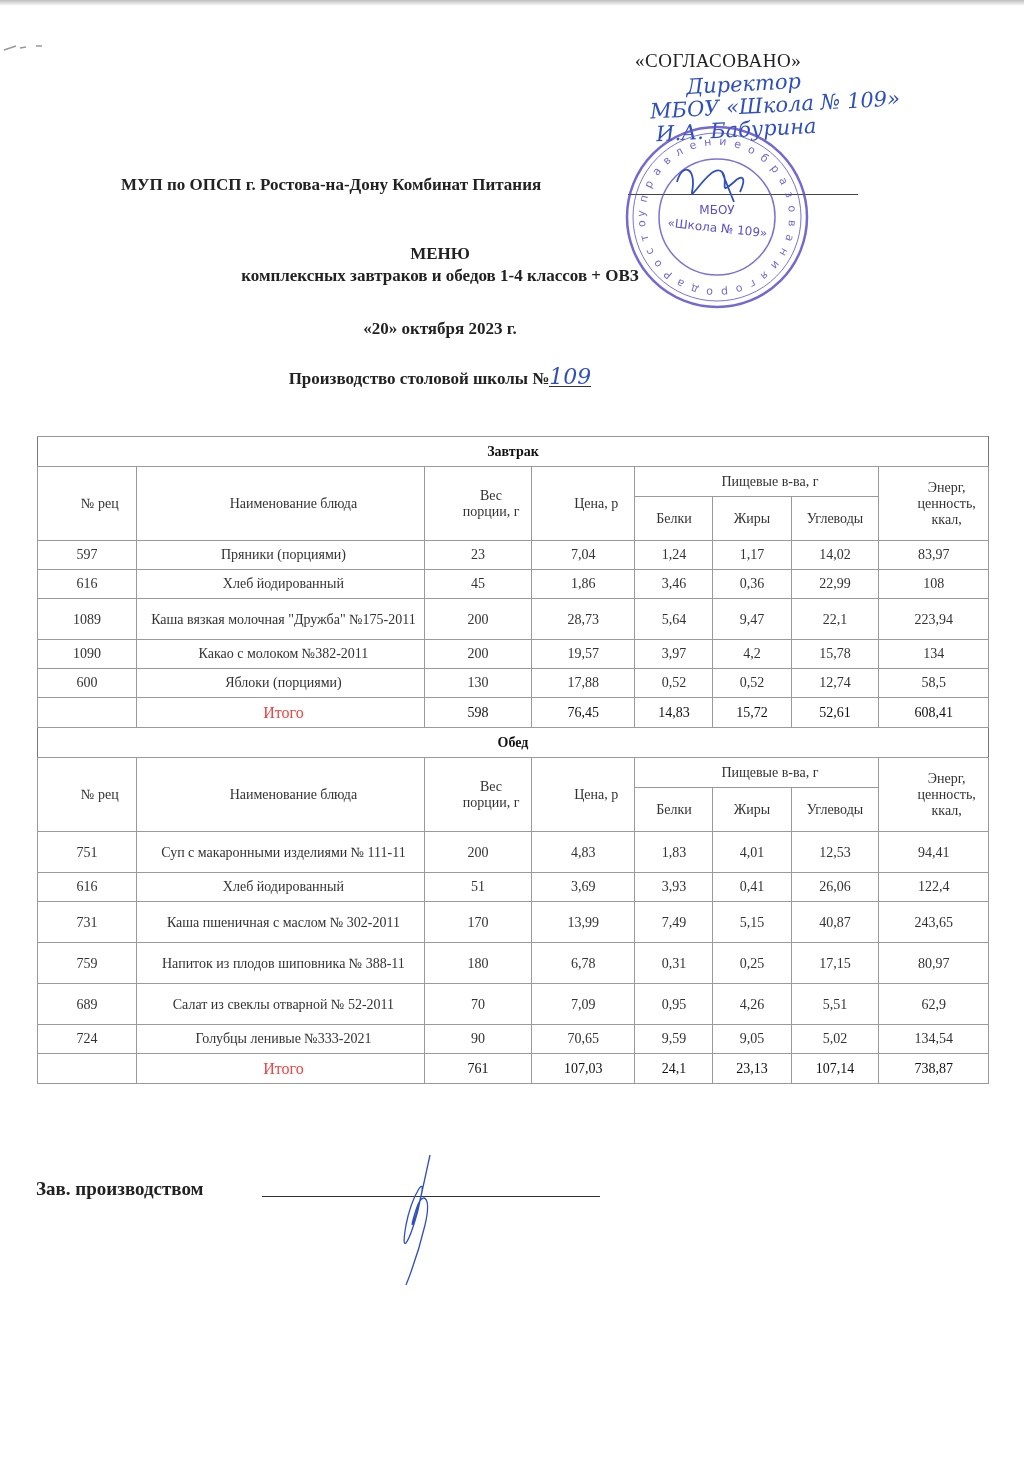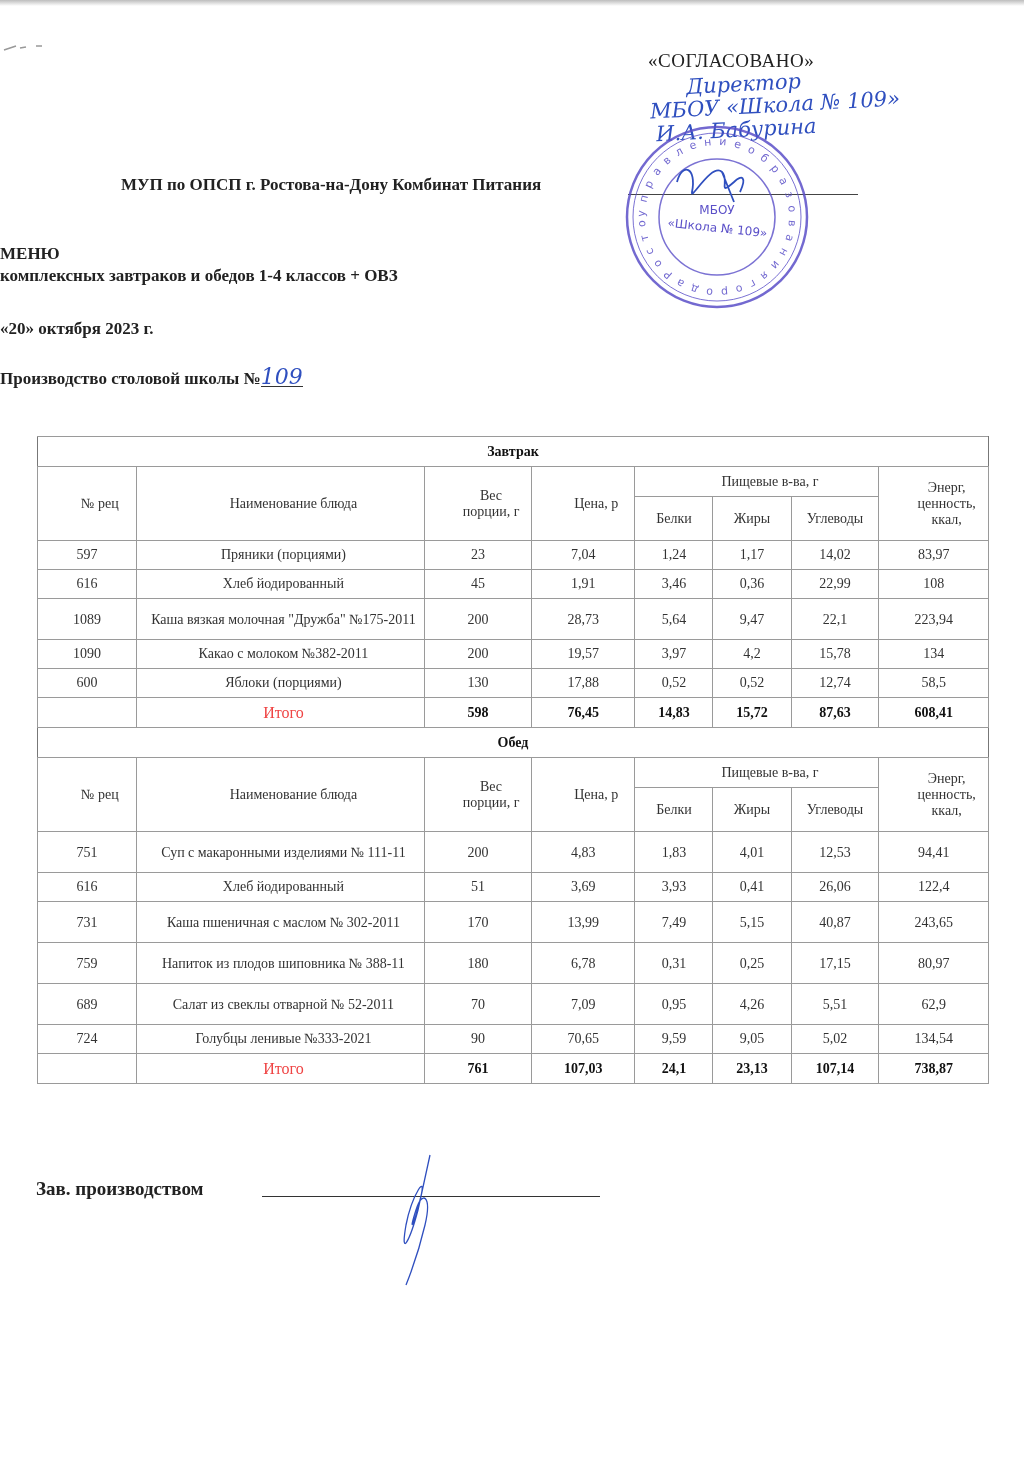--- a/index.html
+++ b/index.html
@@ -1,44 +1,44 @@
 <!DOCTYPE html>
 <html><head>
 <meta charset="utf-8">
 <style>
   html, body { margin: 0; padding: 0; background: #ffffff; }
   body { width: 1024px; height: 1461px; position: relative; overflow: hidden;
          font-family: "Liberation Serif", "DejaVu Serif", serif; color: #222; }
   .top-shade { position: absolute; left: 0; top: 0; width: 1024px; height: 6px;
                background: linear-gradient(#bdbdbd, #ffffff); }
-  .approved { position: absolute; left: 648px; top: 50px; font-size: 19px; letter-spacing: 0.5px; color: #222; }
+  .approved { position: absolute; left: 635px; top: 50px; font-size: 19px; letter-spacing: 0.5px; color: #222; }
   .hw { position: absolute; color: #2f4fbf; font-family: "DejaVu Serif", serif; font-style: italic; font-size: 21px; transform: rotate(-3deg); }
   .hw1 { left: 686px; top: 72px; }
   .hw2 { left: 650px; top: 93px; }
   .hw3 { left: 656px; top: 118px; }
   .org-line { position: absolute; left: 88px; top: 175px; font-size: 17px; font-weight: bold; color: #222; margin-left: 33px; }
   .org-underline { position: absolute; left: 628px; top: 194px; width: 230px; border-top: 1px solid #444; }
   .stamp { position: absolute; left: 622px; top: 122px; width: 190px; height: 190px; }
-  .menu-title { position: absolute; left: 0; width: 880px; font-size: 17px; font-weight: bold; }
+  .menu-title { position: absolute; left: 0; width: 880px; text-align: center; font-size: 17px; font-weight: bold; }
   .t1 { top: 244px; }
   .t2 { top: 266px; }
   .t3 { top: 319px; }
   .t4 { top: 368px; }
   .school-no { display: inline-block; min-width: 38px; border-bottom: 1px solid #333; color: #2f4fbf;
                font-style: italic; font-weight: normal; font-family: "DejaVu Serif", serif; font-size: 22px; line-height: 18px; }
   table.menu { position: absolute; left: 37px; top: 436px; width: 952px; border-collapse: collapse;
                font-size: 14px; color: #333; }
   table.menu td, table.menu th { border: 1px solid #9a9a9a; text-align: center; font-weight: normal; padding: 0 4px; }
   table.menu tr.section td { border-left: 1px solid #777; border-right: 1px solid #777; height: 29px; font-weight: bold; font-size: 14px; color: #111; }
   table.menu tr.hdr1 td { height: 29px; padding-left: 30px; }
   table.menu tr.hdr2 td { height: 43px; }
   table.menu tr.row td { height: 28px; }
   table.menu tr.row.tall td { height: 40px; line-height: 15px; }
   table.menu td.name { text-align: center; padding-left: 10px; }
-  table.menu tr.total td { height: 29px; font-weight: bold; color: #111; }
+  table.menu tr.total td { height: 29px; font-weight: normal; color: #111; }
   table.menu tr.total td.name { font-weight: normal; font-size: 16px; color: #ef4444; }
   table.menu td.c-no { width: 78px; }
   table.menu td.c-name { width: 308px; }
   table.menu td.c-w { width: 80px; }
   table.menu td.c-p { width: 80px; }
   table.menu td.c-b { width: 80px; }
   table.menu td.c-f { width: 80px; }
   table.menu td.c-u { width: 86px; }
   table.menu td.c-e { width: 80px; line-height: 16px; }
   .footer-label { position: absolute; left: 36px; top: 1178px; font-size: 19px; font-weight: bold; color: #222; }
@@ -113,21 +113,21 @@
         <td>7,04</td>
         <td>1,24</td>
         <td>1,17</td>
         <td>14,02</td>
         <td>83,97</td>
       </tr>
       <tr class="row">
         <td>616</td>
         <td class="name">Хлеб йодированный</td>
         <td>45</td>
-        <td>1,91</td>
+        <td>1,86</td>
         <td>3,46</td>
         <td>0,36</td>
         <td>22,99</td>
         <td>108</td>
       </tr>
       <tr class="row tall">
         <td>1089</td>
         <td class="name">Каша вязкая молочная "Дружба" №175-2011</td>
         <td>200</td>
         <td>28,73</td>
@@ -158,21 +158,21 @@
       </tr>
     </tbody>
   <tbody>
       <tr class="total">
     <td></td>
     <td class="name">Итого</td>
     <td>598</td>
     <td>76,45</td>
     <td>14,83</td>
     <td>15,72</td>
-    <td>87,63</td>
+    <td>52,61</td>
     <td>608,41</td>
   </tr>
 
   <tr class="section">
     <td colspan="8">Обед</td>
   </tr>
   <tr class="hdr1">
     <td class="c-no" rowspan="2">№ рец</td>
     <td class="c-name name" rowspan="2">Наименование блюда</td>
     <td class="c-w" rowspan="2">Вес порции, г</td>

